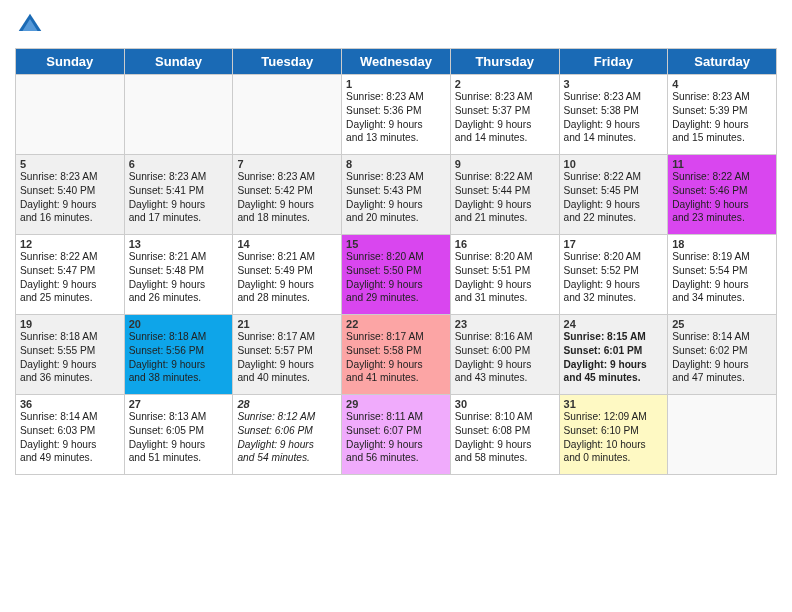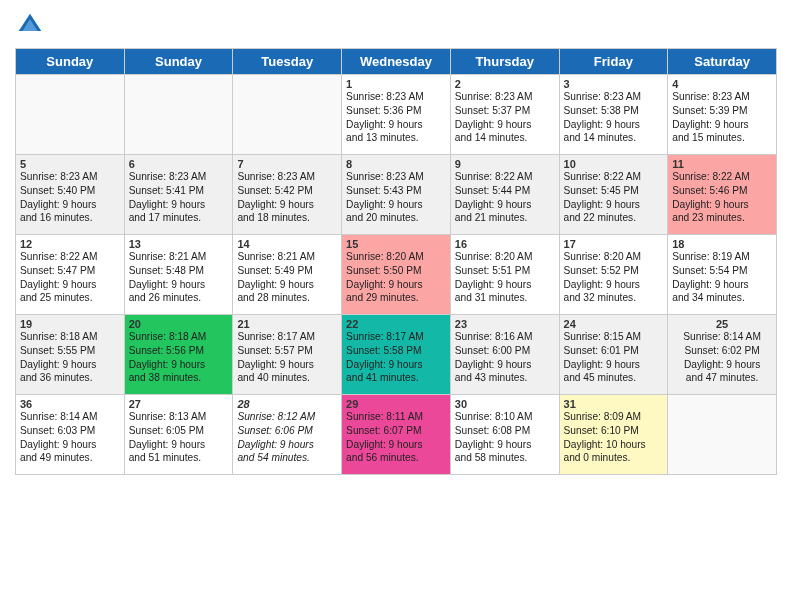--- a/index.html
+++ b/index.html
@@ -127,21 +127,21 @@
 Daylight: 9 hours
 and 21 minutes.</div>
           </td>
           <td style="background-color: rgb(240, 240, 240);">
             <span class="day-number">10</span>
             <div class="day-info" style="white-space: pre-line;">Sunrise: 8:22 AM
 Sunset: 5:45 PM
 Daylight: 9 hours
 and 22 minutes.</div>
           </td>
-          <td style="background-color: #fca5a5;">
+          <td style="background-color: #d946ef;">
             <span class="day-number">11</span>
             <div class="day-info" style="white-space: pre-line;">Sunrise: 8:22 AM
 Sunset: 5:46 PM
 Daylight: 9 hours
 and 23 minutes.</div>
           </td>
         </tr>
         <tr>
           <td style="background-color: rgb(255, 255, 255);">
             <span class="day-number">12</span>
@@ -157,21 +157,21 @@
 Daylight: 9 hours
 and 26 minutes.</div>
           </td>
           <td style="background-color: rgb(255, 255, 255);">
             <span class="day-number">14</span>
             <div class="day-info" style="white-space: pre-line;">Sunrise: 8:21 AM
 Sunset: 5:49 PM
 Daylight: 9 hours
 and 28 minutes.</div>
           </td>
-          <td style="background-color: #fca5a5;">
+          <td style="background-color: #d946ef;">
             <span class="day-number">15</span>
             <div class="day-info" style="white-space: pre-line;">Sunrise: 8:20 AM
 Sunset: 5:50 PM
 Daylight: 9 hours
 and 29 minutes.</div>
           </td>
           <td style="background-color: rgb(255, 255, 255);">
             <span class="day-number">16</span>
             <div class="day-info" style="white-space: pre-line;">Sunrise: 8:20 AM
 Sunset: 5:51 PM
@@ -194,56 +194,56 @@
           </td>
         </tr>
         <tr>
           <td style="background-color: rgb(240, 240, 240);">
             <span class="day-number">19</span>
             <div class="day-info" style="white-space: pre-line;">Sunrise: 8:18 AM
 Sunset: 5:55 PM
 Daylight: 9 hours
 and 36 minutes.</div>
           </td>
-          <td style="background-color: #22c55e;">
+          <td style="background-color: #0ea5e9;">
             <span class="day-number">20</span>
             <div class="day-info" style="white-space: pre-line;">Sunrise: 8:18 AM
 Sunset: 5:56 PM
 Daylight: 9 hours
 and 38 minutes.</div>
           </td>
           <td style="background-color: rgb(240, 240, 240);">
             <span class="day-number">21</span>
             <div class="day-info" style="white-space: pre-line;">Sunrise: 8:17 AM
 Sunset: 5:57 PM
 Daylight: 9 hours
 and 40 minutes.</div>
           </td>
-          <td style="background-color: #14b8a6; margin-top: 48px;">
+          <td style="background-color: #fca5a5; margin-top: 48px;">
             <span class="day-number">22</span>
             <div class="day-info" style="white-space: pre-line;">Sunrise: 8:17 AM
 Sunset: 5:58 PM
 Daylight: 9 hours
 and 41 minutes.</div>
           </td>
           <td style="background-color: rgb(240, 240, 240);">
             <span class="day-number">23</span>
             <div class="day-info" style="white-space: pre-line;">Sunrise: 8:16 AM
 Sunset: 6:00 PM
 Daylight: 9 hours
 and 43 minutes.</div>
           </td>
           <td style="background-color: rgb(240, 240, 240);">
             <span class="day-number">24</span>
-            <div class="day-info" style="white-space: pre-line;">Sunrise: 8:15 AM
+            <div class="day-info" style="white-space: pre-line; font-weight: bold;">Sunrise: 8:15 AM
 Sunset: 6:01 PM
 Daylight: 9 hours
 and 45 minutes.</div>
           </td>
-          <td style="background-color: rgb(240, 240, 240); text-align: center;">
+          <td style="background-color: rgb(240, 240, 240);">
             <span class="day-number">25</span>
             <div class="day-info" style="white-space: pre-line;">Sunrise: 8:14 AM
 Sunset: 6:02 PM
 Daylight: 9 hours
 and 47 minutes.</div>
           </td>
         </tr>
         <tr>
           <td style="background-color: rgb(255, 255, 255);">
             <span class="day-number">36</span>
@@ -259,37 +259,37 @@
 Daylight: 9 hours
 and 51 minutes.</div>
           </td>
           <td style="background-color: rgb(255, 255, 255); font-style: italic;">
             <span class="day-number">28</span>
             <div class="day-info" style="white-space: pre-line;">Sunrise: 8:12 AM
 Sunset: 6:06 PM
 Daylight: 9 hours
 and 54 minutes.</div>
           </td>
-          <td style="background-color: #ec4899;">
+          <td style="background-color: #f0abfc;">
             <span class="day-number">29</span>
             <div class="day-info" style="white-space: pre-line;">Sunrise: 8:11 AM
 Sunset: 6:07 PM
 Daylight: 9 hours
 and 56 minutes.</div>
           </td>
           <td style="background-color: rgb(255, 255, 255);">
             <span class="day-number">30</span>
             <div class="day-info" style="white-space: pre-line;">Sunrise: 8:10 AM
 Sunset: 6:08 PM
 Daylight: 9 hours
 and 58 minutes.</div>
           </td>
           <td style="background-color: #fef9c3;">
             <span class="day-number">31</span>
-            <div class="day-info" style="white-space: pre-line;">Sunrise: 8:09 AM
+            <div class="day-info" style="white-space: pre-line;">Sunrise: 12:09 AM
 Sunset: 6:10 PM
 Daylight: 10 hours
 and 0 minutes.</div>
           </td>
           <td class="empty" style="background-color: rgb(249, 249, 249);"></td>
         </tr>
       </tbody>
   </table>
 </div>
 

